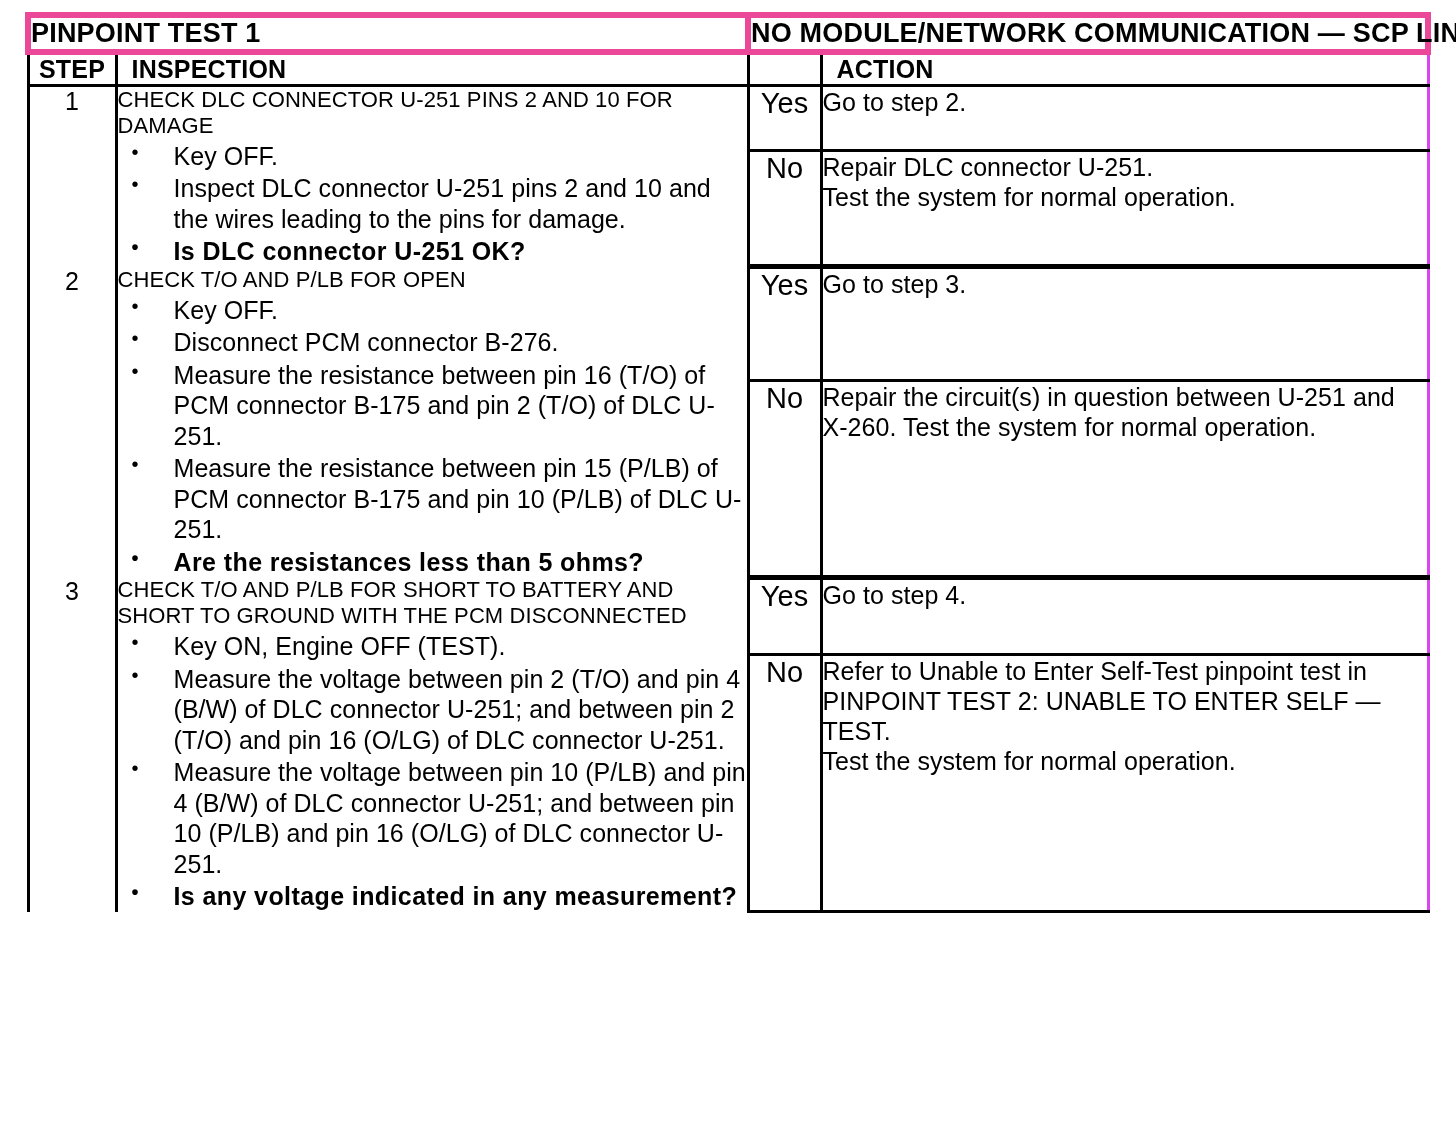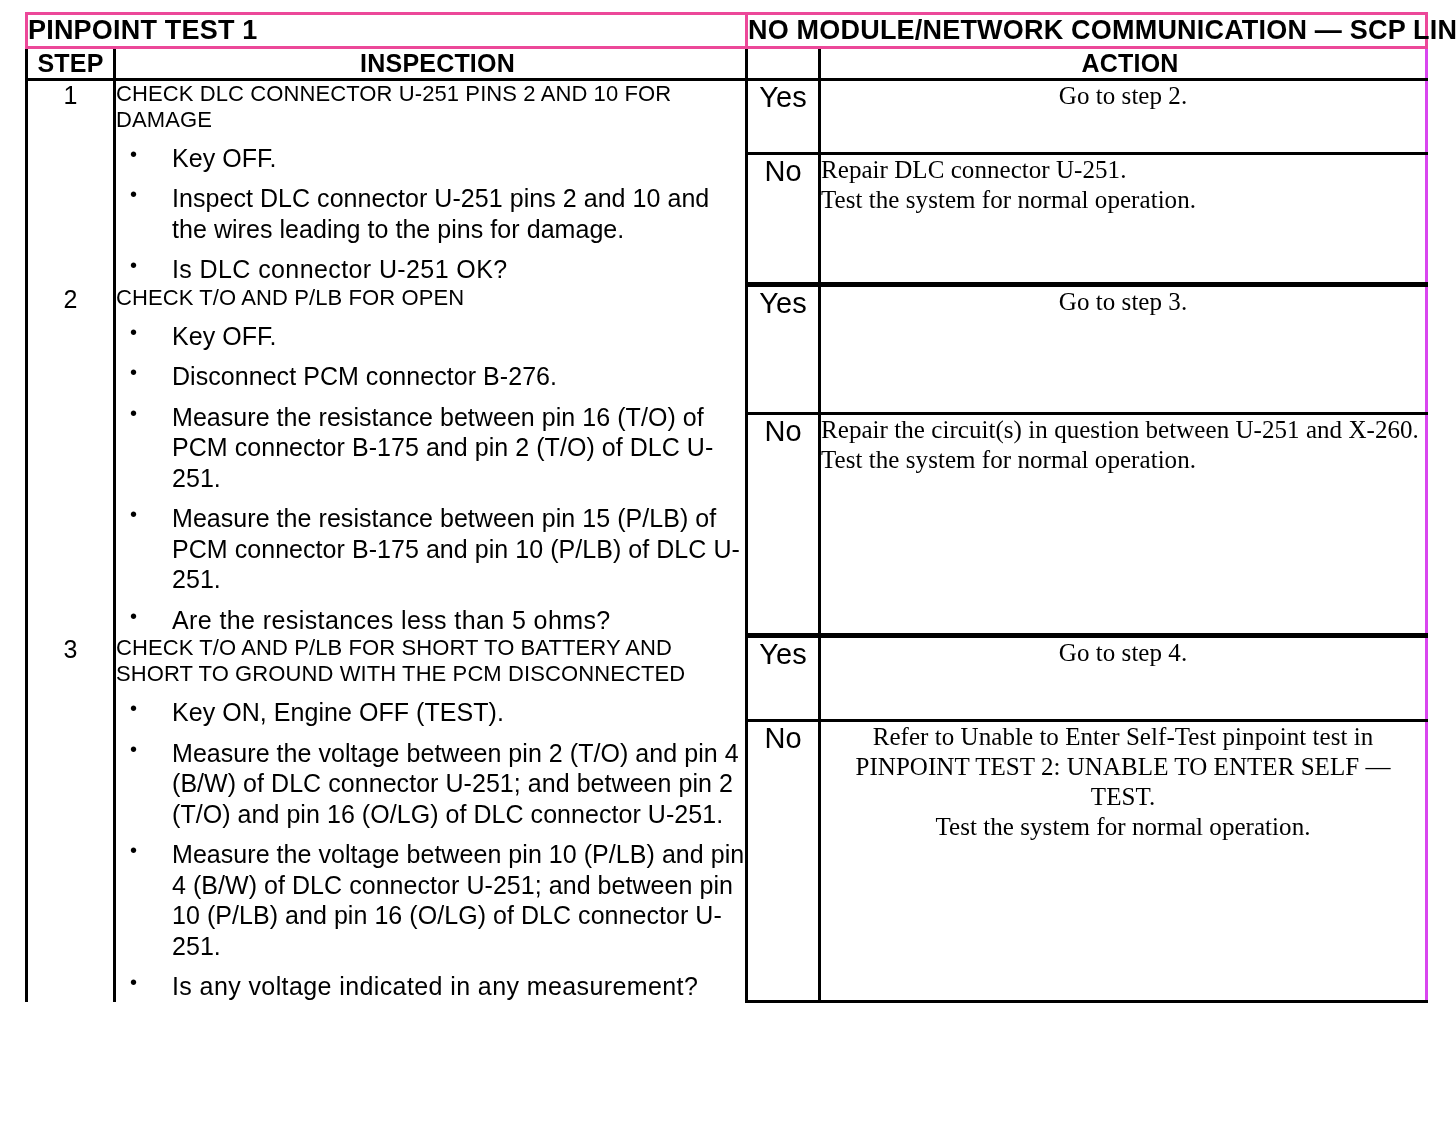--- a/index.html
+++ b/index.html
@@ -32,25 +32,25 @@
     background: #ffffff;
   }
 
   table.pinpoint td {
     vertical-align: top;
     padding: 0;
     background: #ffffff;
   }
 
   
-  .b-out      { border: 3px solid #ec4899; }
+  .b-out      { border: 6px solid #ec4899; }
   .v-thin-l   { border-left: 3px solid #000; }
   .v-thin-r   { border-right: 3px solid #d946ef; }
   .h-thick-b  { border-bottom: 5px solid #000; }
-  .h-thin-b   { border-bottom: 3px solid #000; text-align: center; }
+  .h-thin-b   { border-bottom: 3px solid #000; }
 
   
   col.c-step   { width: 88px; }
   col.c-insp   { width: 632px; }
   col.c-yn     { width: 73px; }
   col.c-action { width: 607px; }
 
   
   .band-title {
     font-size: 27px;
@@ -95,48 +95,48 @@
   ul.bullets {
     list-style: none;
     margin: 1px 0 0 0;
     padding: 0;
   }
   ul.bullets > li {
     position: relative;
     font-size: 25px;
     line-height: 1.22;
     padding-left: 56px;
-    margin-top: 10px;
+    margin-top: 2px;
     letter-spacing: 0.05px;
   }
   ul.bullets > li::before {
     content: "\2022";
     position: absolute;
     left: 14px;
     top: -1px;
     font-size: 20px;
   }
   ul.bullets > li.q {
-    font-weight: normal;
+    font-weight: bold;
     letter-spacing: 0.4px;
   }
 
   .yn {
     font-size: 29px;
     text-align: center;
     padding-top: 9px;
   }
 
   .act {
     font-size: 25px;
     line-height: 1.2;
     padding: 9px 10px 12px 14px;
     letter-spacing: 0.05px;
   }
-  .act-line { display: block; font-family: Liberation Serif, serif; }
+  .act-line { display: block; }
 </style>
 </head>
 <body>
 
 <div id="sheet">
 
   <table class="pinpoint">
     <colgroup>
       <col class="c-step">
       <col class="c-insp">

